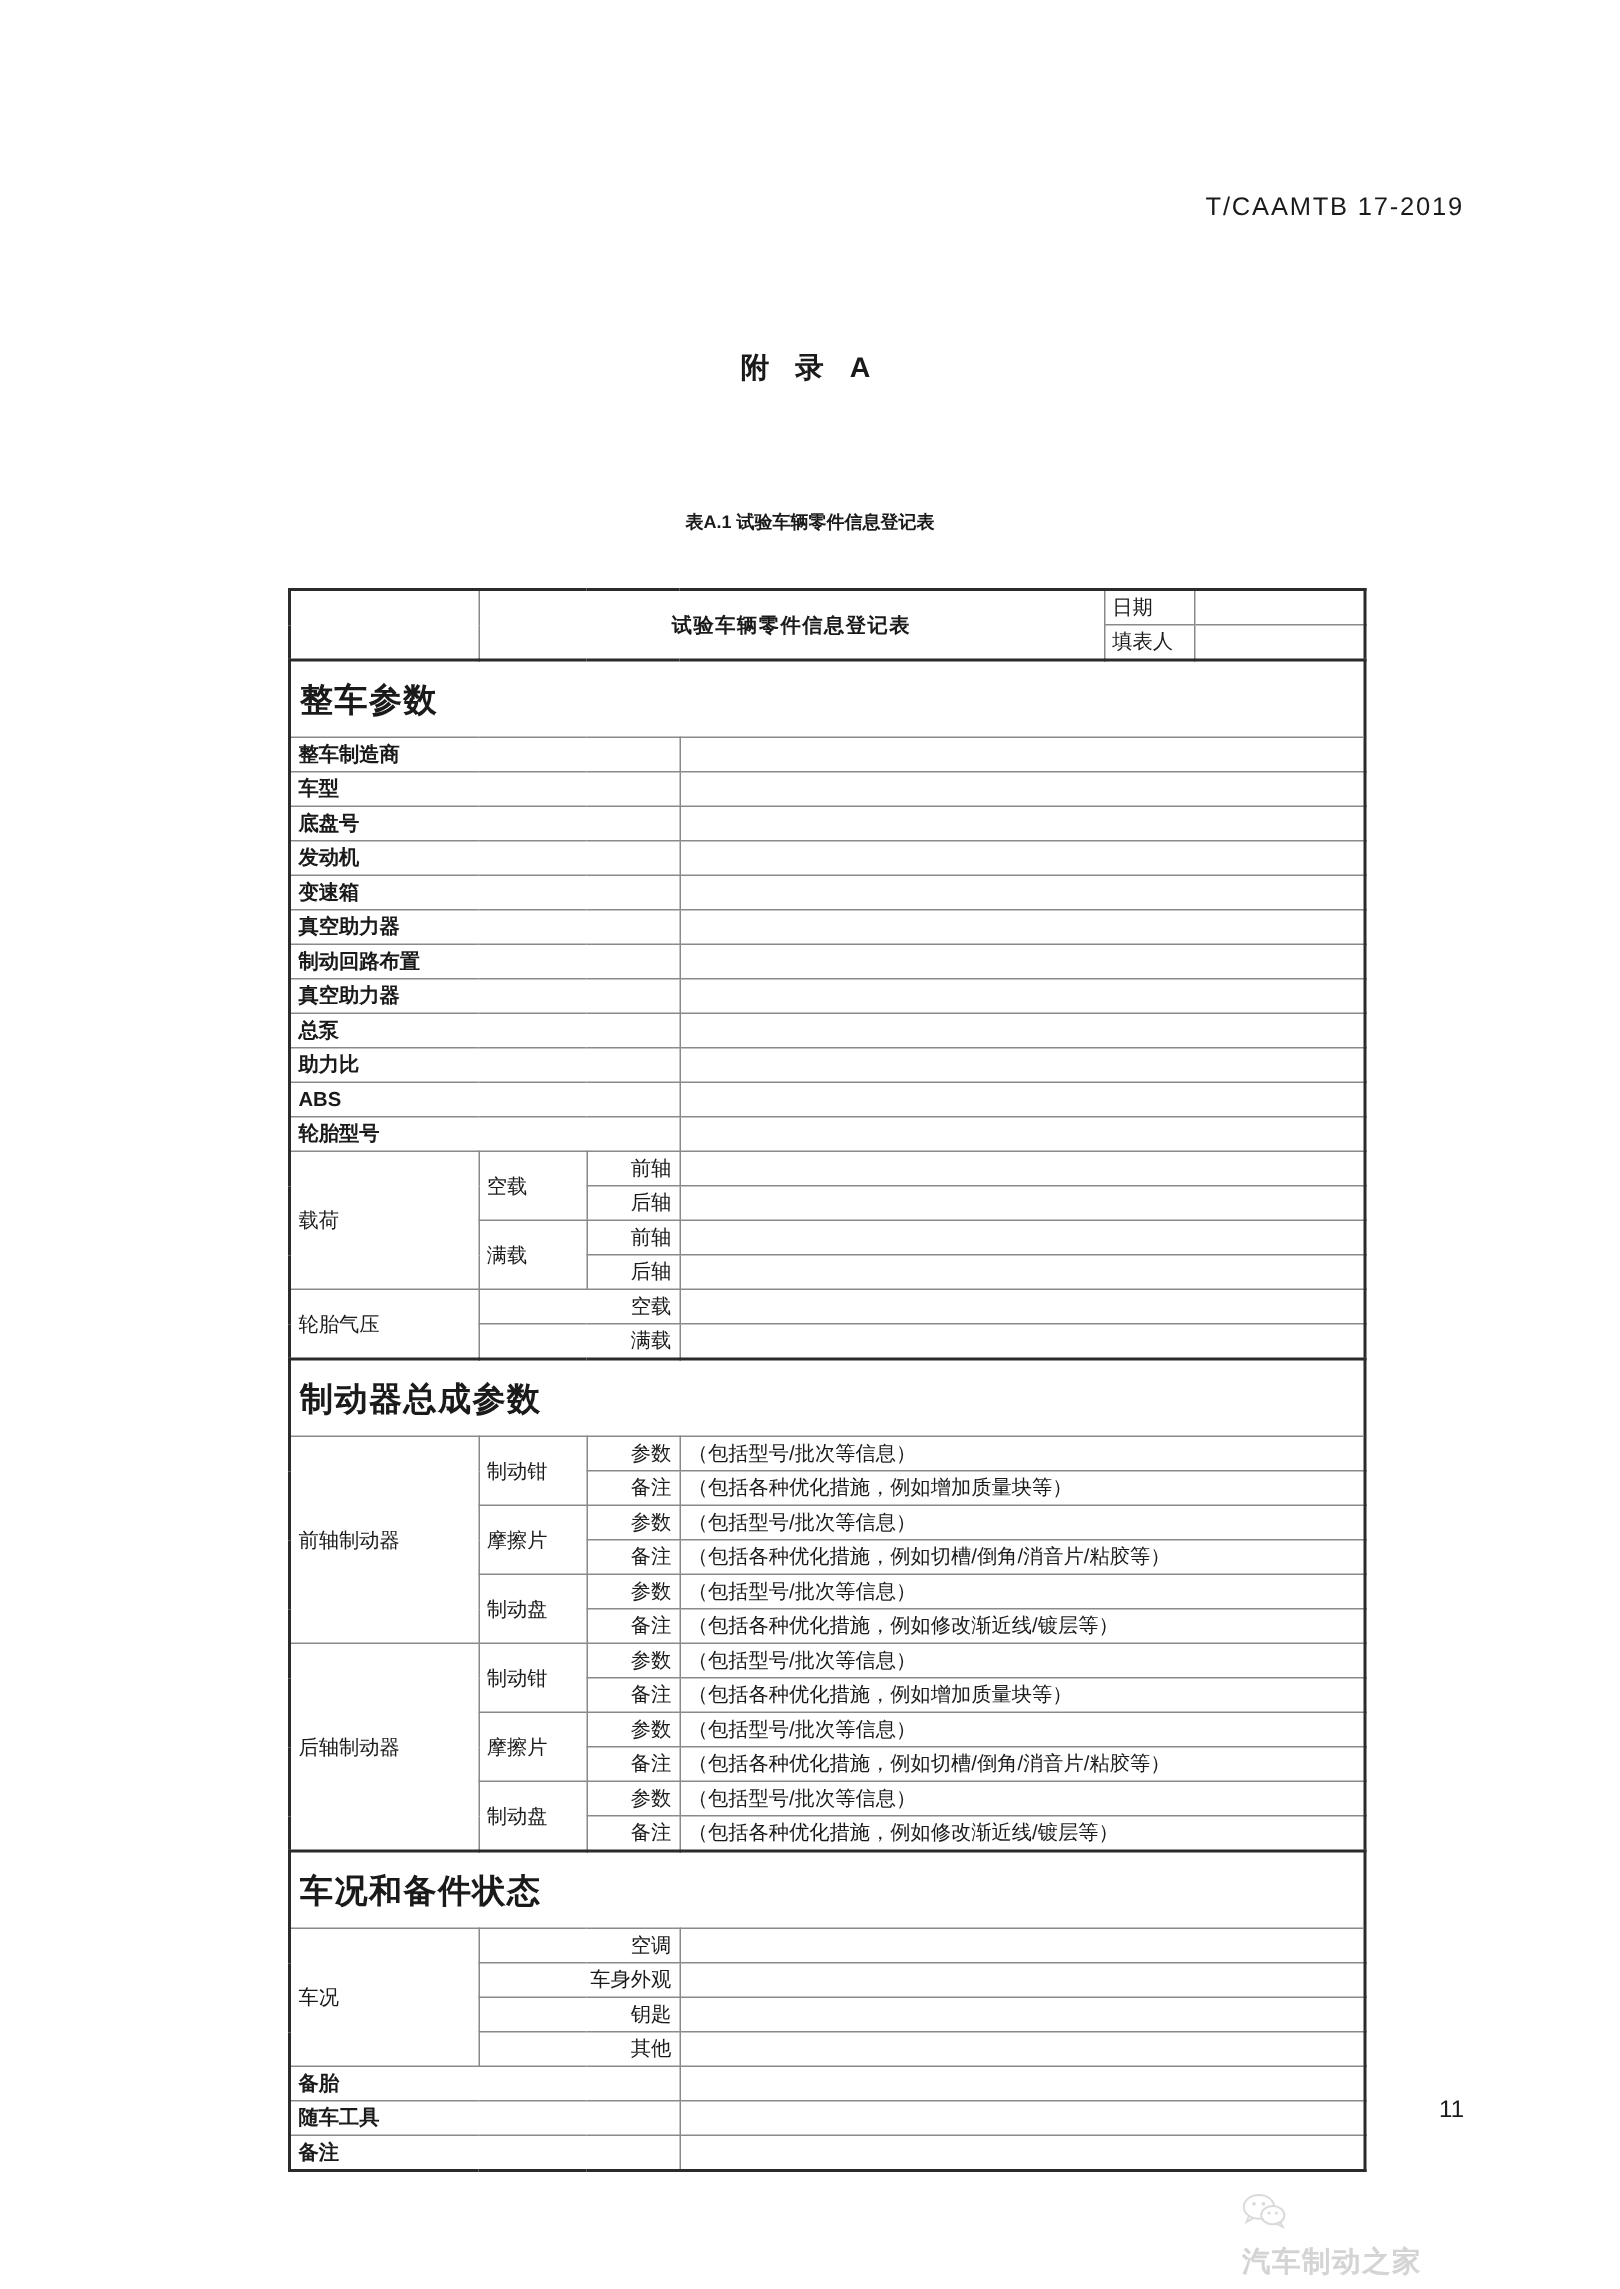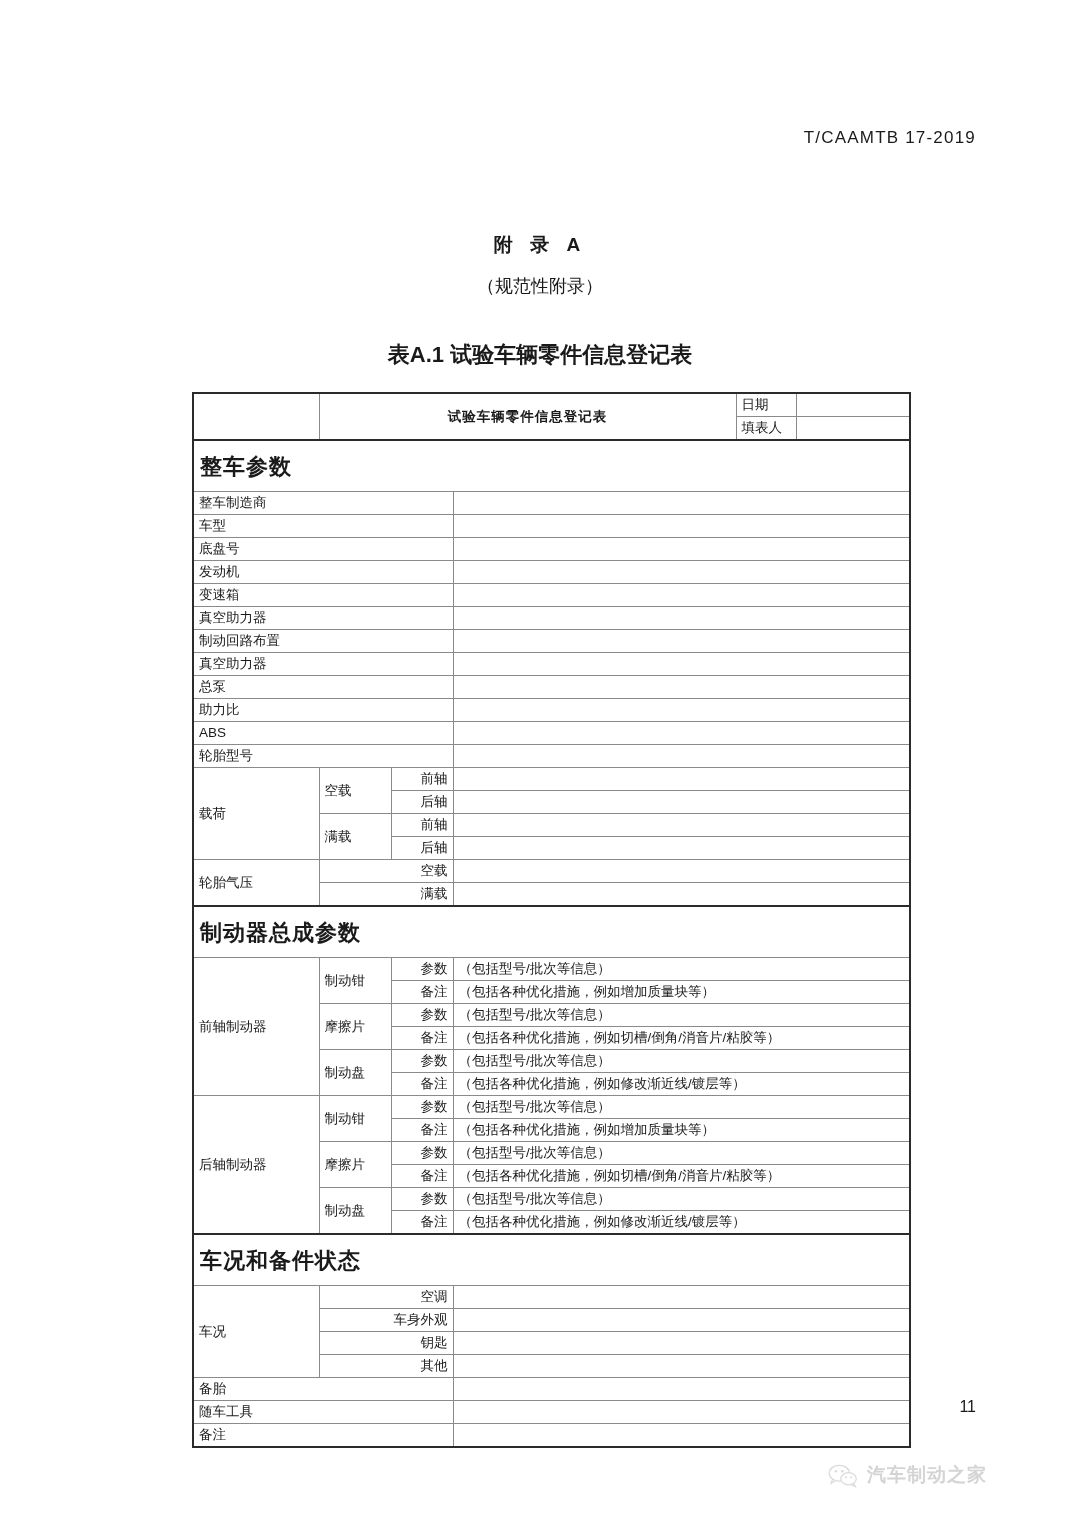--- a/index.html
+++ b/index.html
@@ -14,21 +14,21 @@
   .std-no{
     position:absolute;top:128px;right:104px;
     font-size:17px;letter-spacing:1.2px;white-space:nowrap;
   }
 
   
   .titles{position:absolute;top:232px;left:0;right:0;text-align:center;}
   .t-appendix{font-size:19px;font-weight:bold;letter-spacing:6px;margin-bottom:16px;}
   .t-sub{font-size:18px;margin-bottom:8px;}
   .t-name{font-size:18px;}
-  .t-caption{position:absolute;top:340px;left:0;right:0;text-align:center;font-size:22px;font-weight:bold;}
+  .t-caption{position:absolute;top:340px;left:0;right:0;text-align:center;font-size:12px;font-weight:bold;}
 
   
   .tbl-wrap{position:absolute;left:192px;top:392px;width:717px;}
   table.form{border-collapse:collapse;width:100%;table-layout:fixed;}
   table.form td{
     border:1px solid #8a8a8a;
     font-size:13.5px;
     padding:1px 5px;
     height:20px;
     vertical-align:middle;
@@ -45,47 +45,46 @@
   td.blank-corner{height:46px;}
   td.mini-label{font-size:12px;text-align:left;height:23px;padding:0 3px;}
   td.mini-val{height:23px;}
 
   tr.section td{
     border-left:2px solid #2b2b2b;border-right:2px solid #2b2b2b;
     border-top:2px solid #2b2b2b;border-bottom:1px solid #8a8a8a;
     font-size:22px;font-weight:bold;height:44px;padding:4px 6px 2px 6px;
     letter-spacing:1px;
   }
-  td.lbl{text-align:left;}
+  td.lbl{text-align:left;font-weight:bold;}
   td.val{}
   td.ctr{text-align:right;}
   td.hint{font-size:13px;padding-left:7px;}
   td.tall{height:70px;vertical-align:middle;}
   td.rowspan-lbl{text-align:left;vertical-align:middle;}
 
   
   .page-no{position:absolute;right:104px;top:1398px;font-size:16px;}
   .watermark{
     position:absolute;left:828px;top:1462px;
-    display:flex;align-items:flex-end;gap:9px;
-    color:#d8d8d8;opacity:.95;
+    display:flex;align-items:flex-start;gap:9px;
+    color:#d8d8d8;opacity:.95;flex-direction:column;
   }
   .wm-text{font-size:19px;font-weight:bold;letter-spacing:1px;color:#d2d2d2;}
   .wm-icon{width:30px;height:24px;flex:none;}
 </style>
 </head>
 <body>
 
 <div class="page">
 
   <div class="std-no">T/CAAMTB 17-2019</div>
 
   <div class="titles">
     <div class="t-appendix">附 录 A</div>
-    <div class="t-sub">（规范性附录）</div>
   </div>
   <div class="t-caption">表A.1 试验车辆零件信息登记表</div>
 
   <div class="tbl-wrap">
     <table class="form">
       <colgroup>
         <col style="width:126px">
         <col style="width:72px">
         <col style="width:62px">
         <col style="width:283px">

